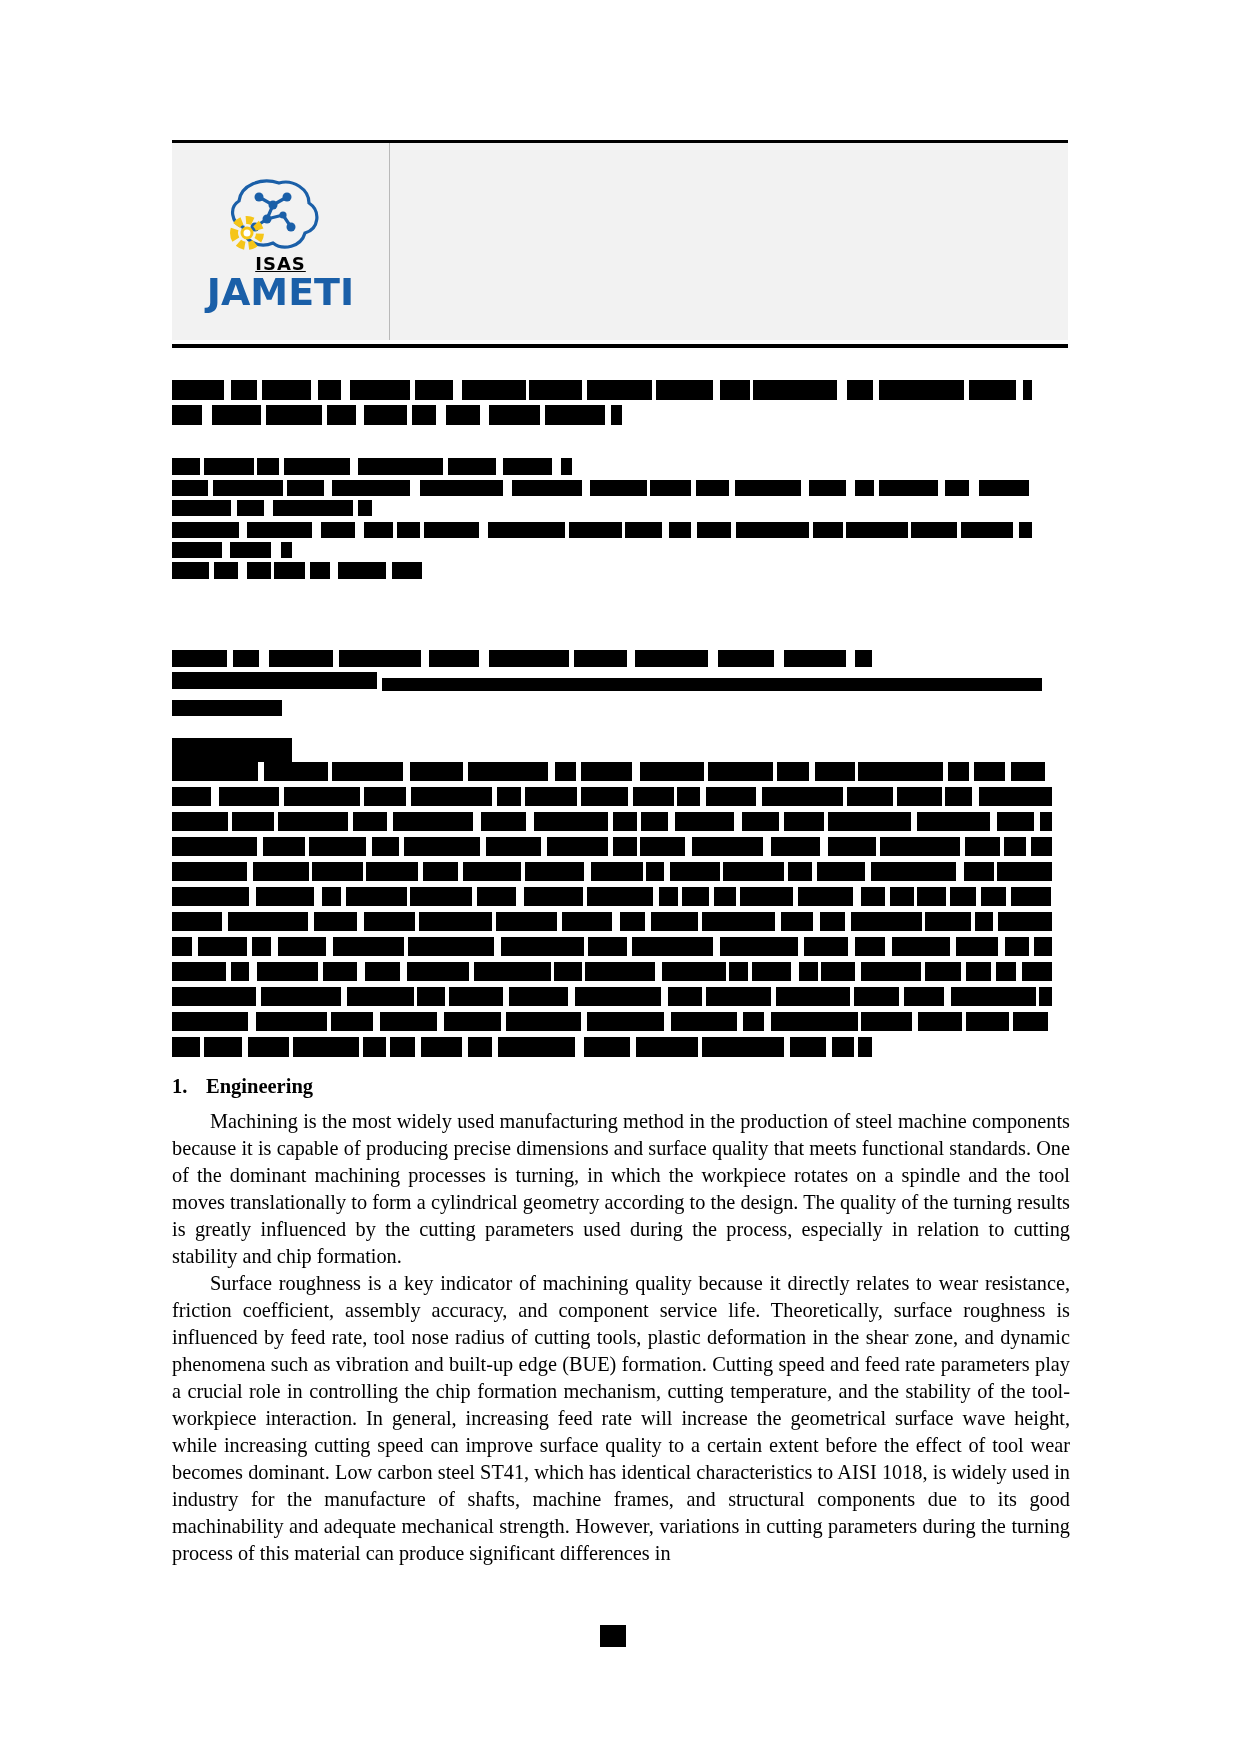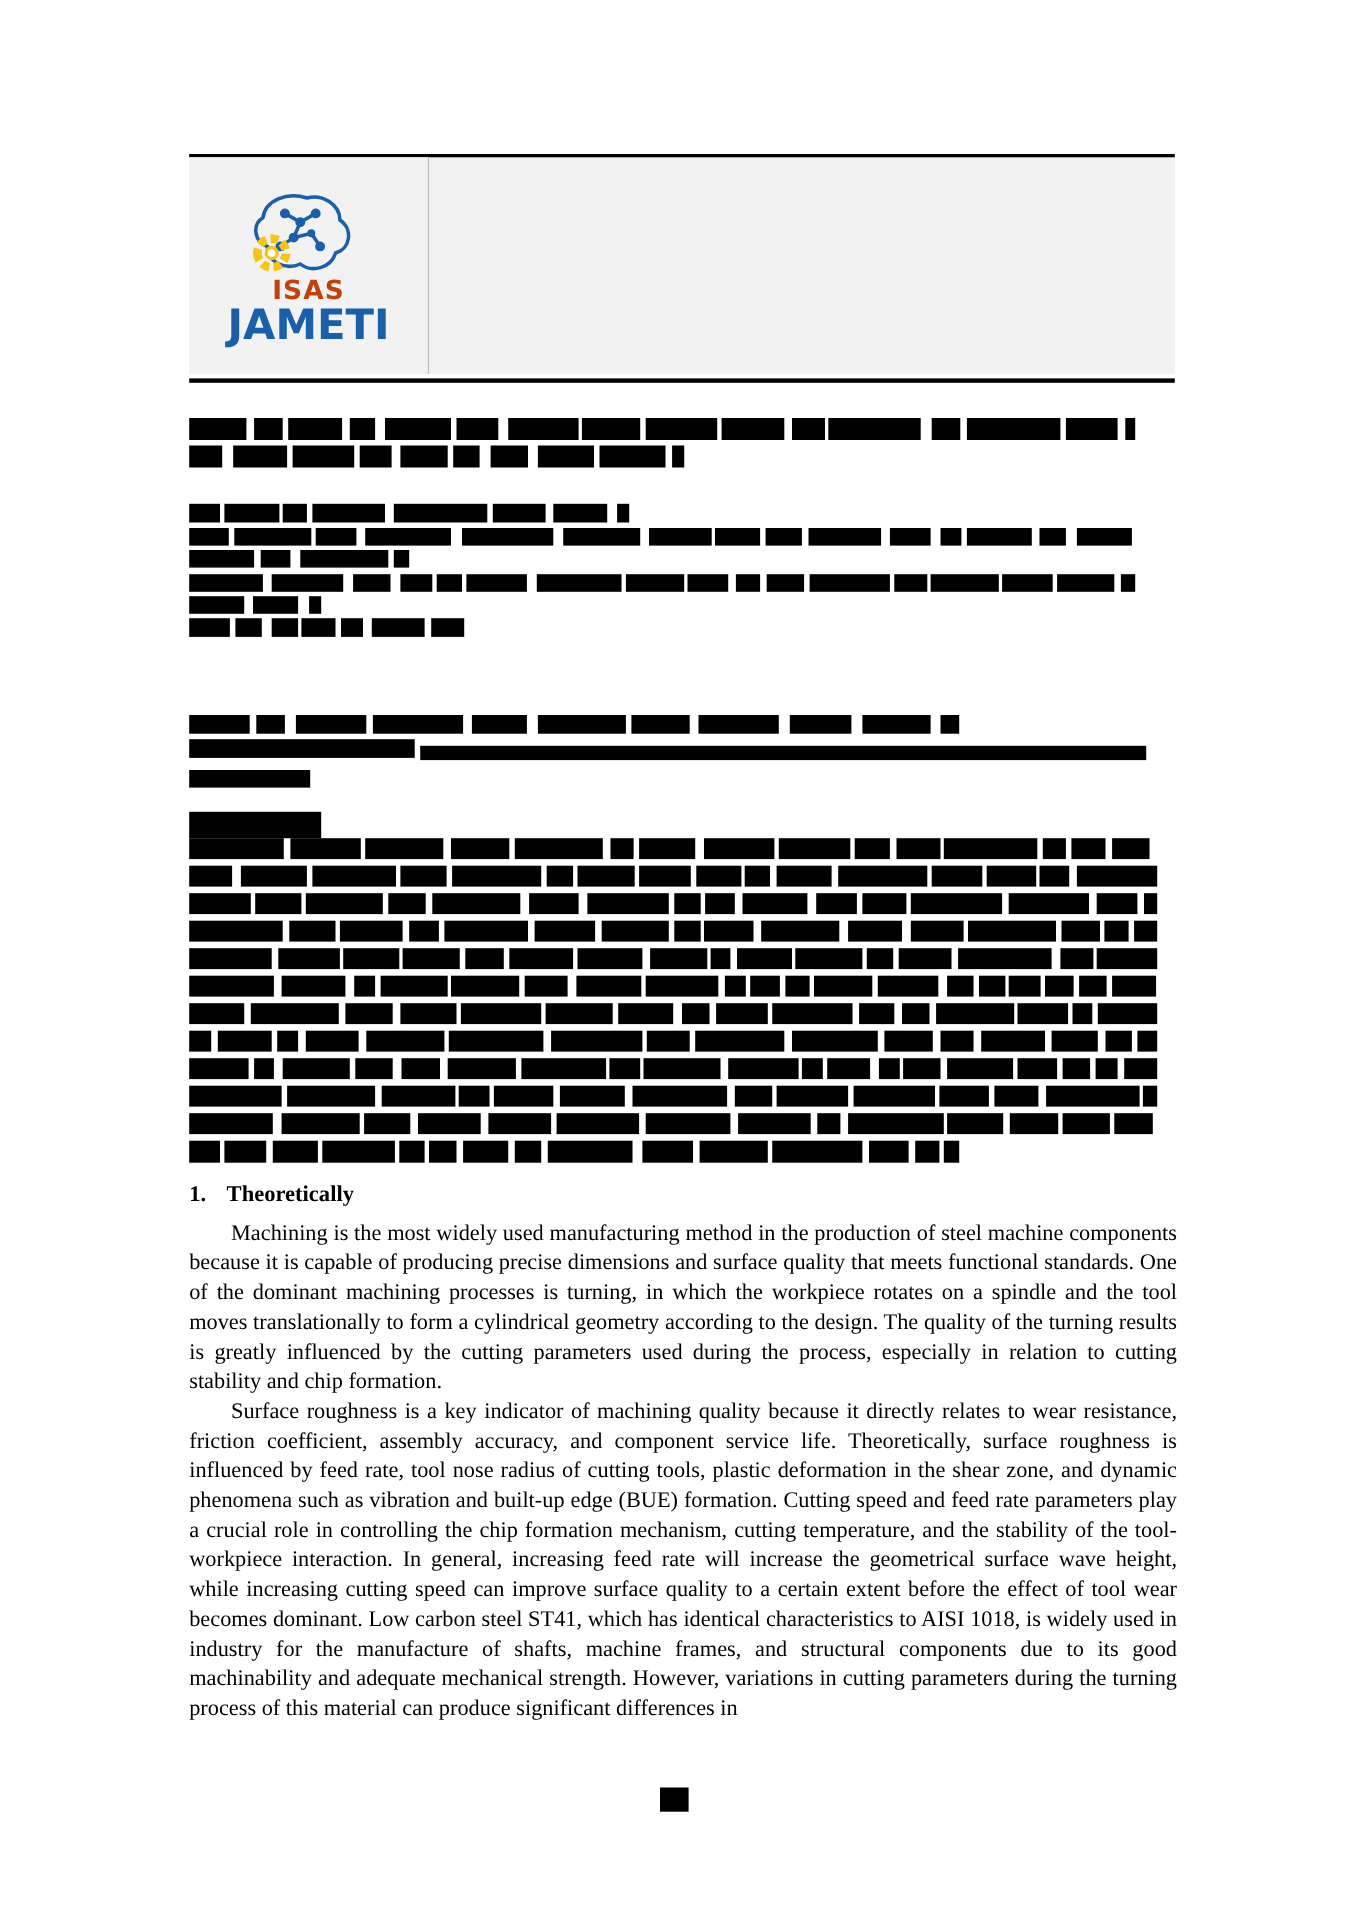--- a/index.html
+++ b/index.html
@@ -50,25 +50,26 @@
     position: relative;
     display: flex;
     flex-direction: column;
     align-items: center;
     justify-content: center;
   }
   .logo-mark { width: 120px; height: 92px; display: block; }
   .logo-isas {
     font-family: "DejaVu Sans", sans-serif;
     font-weight: bold;
-    font-size: 24px;
-    color: #c2410c;
+    font-size: 18px;
+    color: #000000;
     letter-spacing: 1px;
     line-height: 1;
     margin-top: -8px;
+    text-decoration: underline;
   }
   .logo-jameti {
     font-family: "DejaVu Sans", sans-serif;
     font-weight: bold;
     font-size: 38px;
     color: #1a5fa8;
     letter-spacing: 0px;
     line-height: 1.05;
   }
   .masthead-text {
@@ -463,21 +464,21 @@
       <div class="redact" style="left: 498.407px; top: 1037px; width: 76.8218px; height: 20px;"></div>
       <div class="redact" style="left: 583.953px; top: 1037px; width: 46.2551px; height: 20px;"></div>
       <div class="redact" style="left: 636.215px; top: 1037px; width: 62.2829px; height: 20px;"></div>
       <div class="redact" style="left: 702.377px; top: 1037px; width: 81.6956px; height: 20px;"></div>
       <div class="redact" style="left: 790.26px; top: 1037px; width: 35.3572px; height: 20px;"></div>
       <div class="redact" style="left: 831.515px; top: 1037px; width: 22.6505px; height: 20px;"></div>
       <div class="redact" style="left: 857.915px; top: 1037px; width: 14.0851px; height: 20px;"></div>
     </div>
 
   <div class="section-head">
-    <span class="num">1.</span><span>Theoretically</span>
+    <span class="num">1.</span><span>Engineering</span>
   </div>
 
   <div class="body-text">
     <p>Machining is the most widely used manufacturing method in the production of steel machine components because it is capable of producing precise dimensions and surface quality that meets functional standards. One of the dominant machining processes is turning, in which the workpiece rotates on a spindle and the tool moves translationally to form a cylindrical geometry according to the design. The quality of the turning results is greatly influenced by the cutting parameters used during the process, especially in relation to cutting stability and chip formation.</p>
     <p>Surface roughness is a key indicator of machining quality because it directly relates to wear resistance, friction coefficient, assembly accuracy, and component service life. Theoretically, surface roughness is influenced by feed rate, tool nose radius of cutting tools, plastic deformation in the shear zone, and dynamic phenomena such as vibration and built-up edge (BUE) formation. Cutting speed and feed rate parameters play a crucial role in controlling the chip formation mechanism, cutting temperature, and the stability of the tool-workpiece interaction. In general, increasing feed rate will increase the geometrical surface wave height, while increasing cutting speed can improve surface quality to a certain extent before the effect of tool wear becomes dominant. Low carbon steel ST41, which has identical characteristics to AISI 1018, is widely used in industry for the manufacture of shafts, machine frames, and structural components due to its good machinability and adequate mechanical strength. However, variations in cutting parameters during the turning process of this material can produce significant differences in</p>
   </div>
 
   <div class="footer-mark"></div>
 </div>
 

